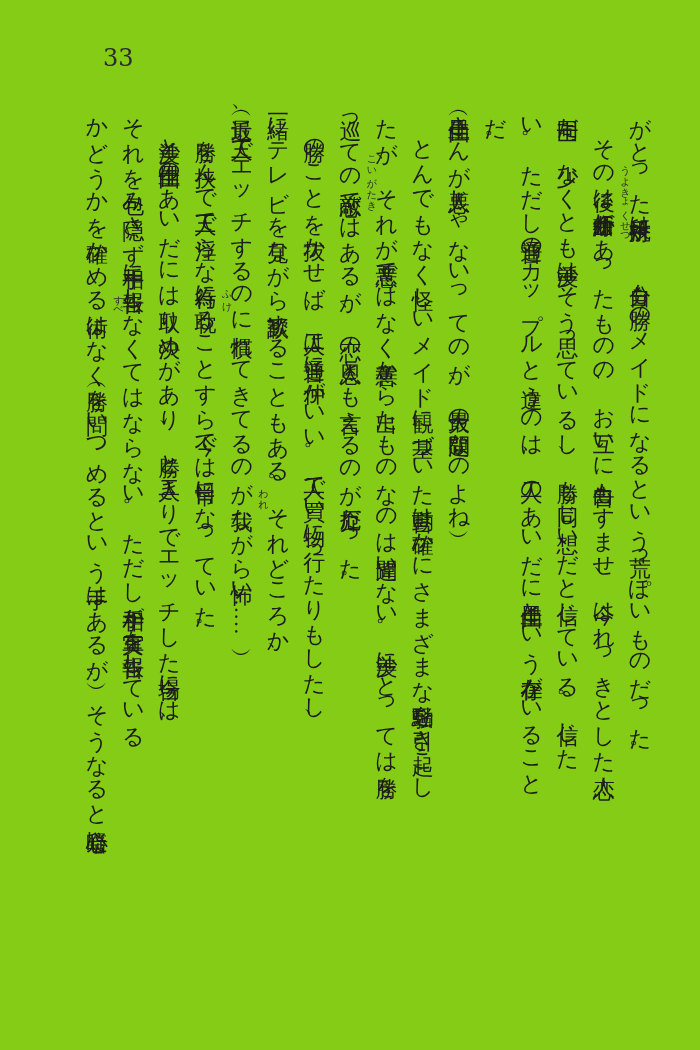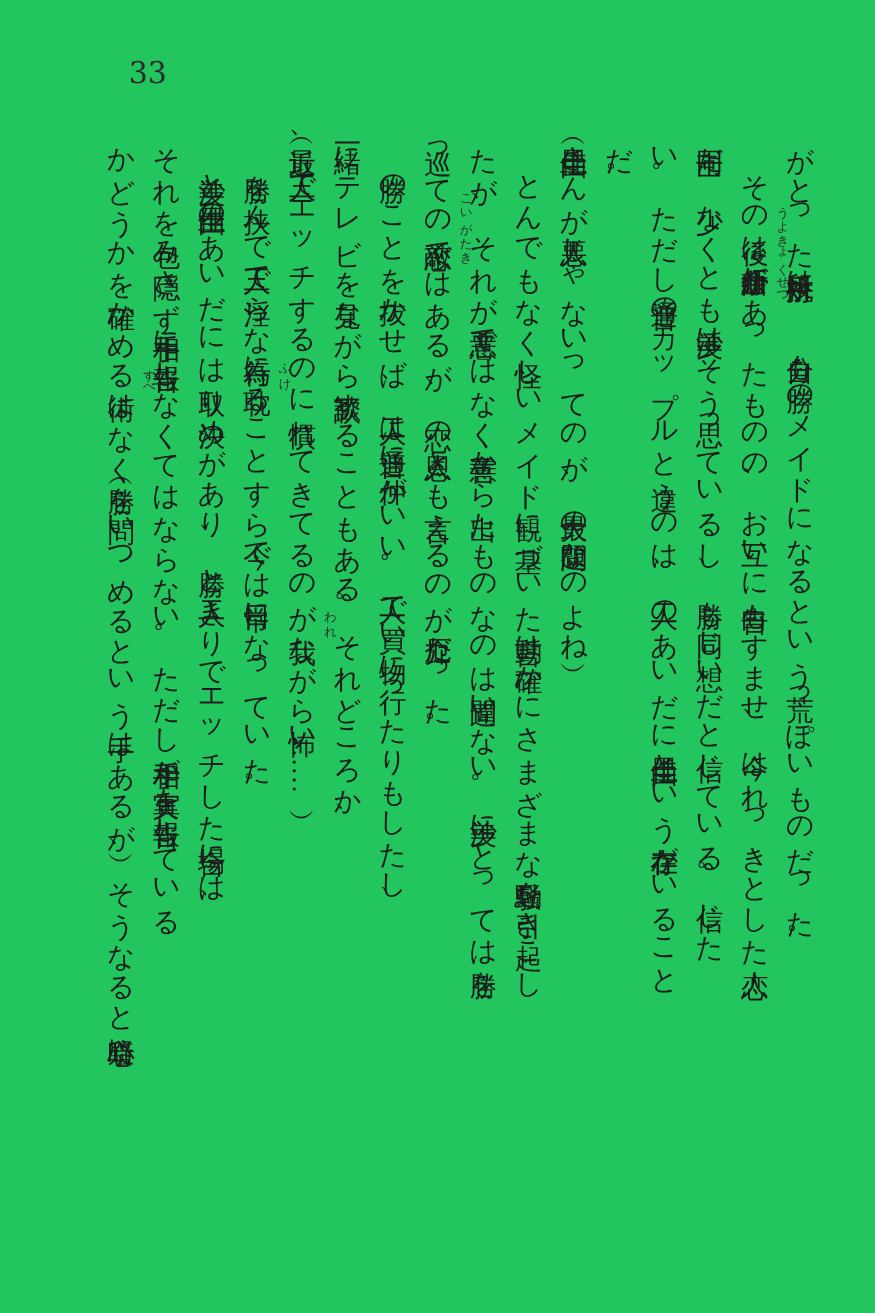--- a/index.html
+++ b/index.html
@@ -5,21 +5,21 @@
   html,body{margin:0;padding:0;}
   body{
     width:700px;height:1050px;
     background:#f6f6f4;
     font-family:"Liberation Serif","DejaVu Serif",serif;
     overflow:hidden;
   }
   .page{
     position:relative;
     width:700px;height:1050px;
-    background:#22c55e;
+    background:#84cc16;
     overflow:hidden;
   }
   .page-number{
     position:absolute;
     top:44px;left:103px;
     font-size:24px;
     color:#2b2b2b;
     font-family:"DejaVu Serif","Liberation Serif",serif;
   }
   .text-block{

